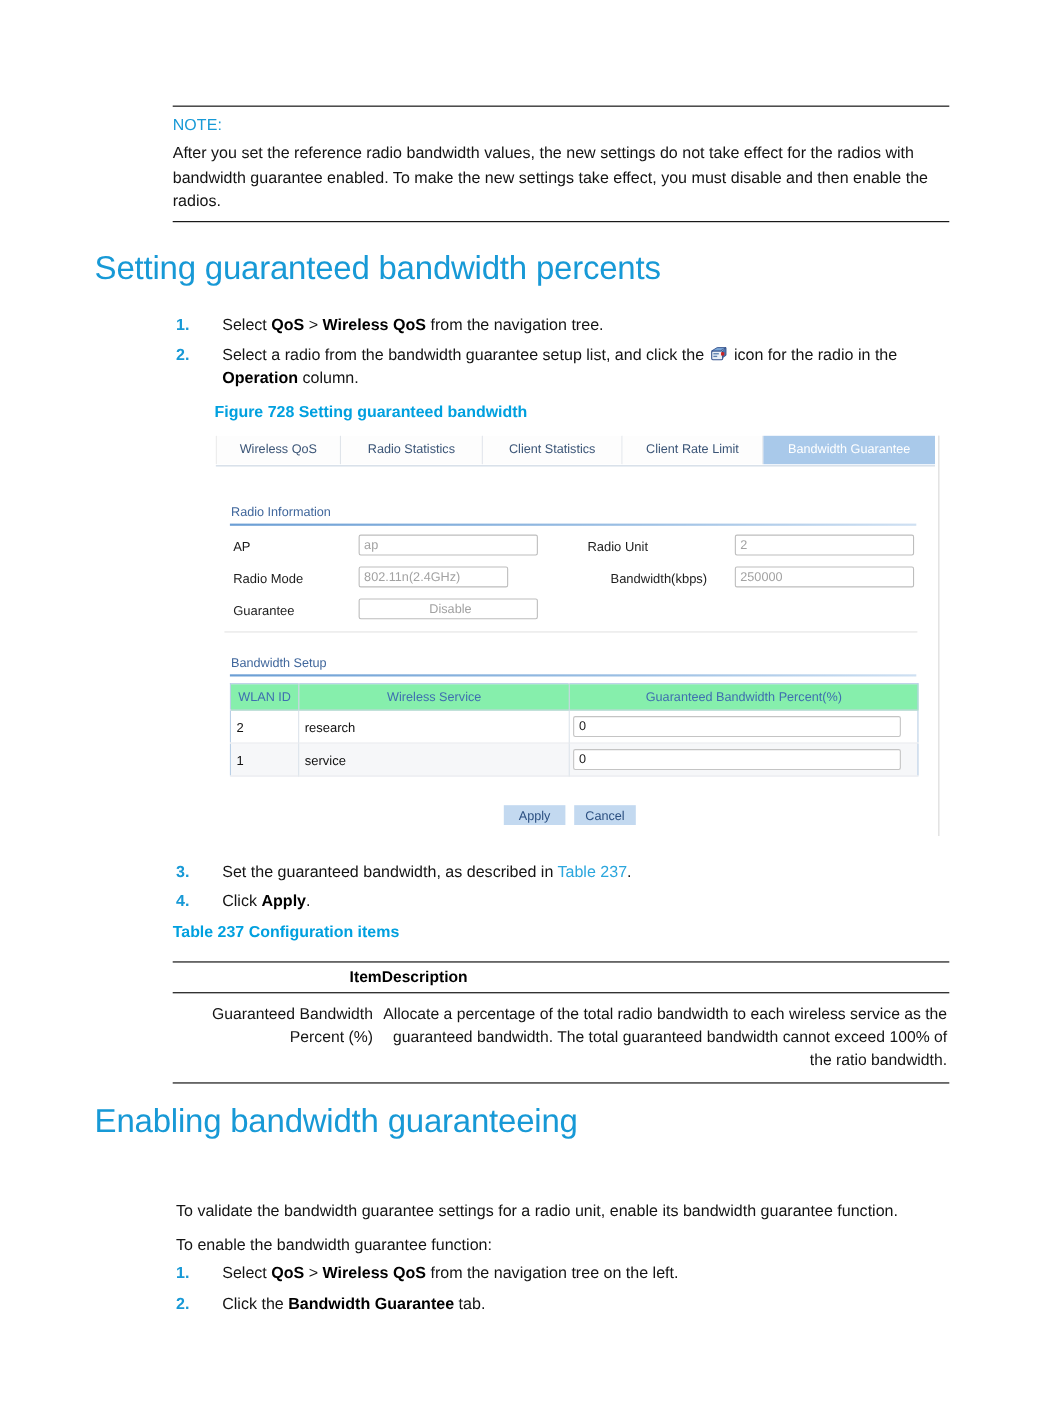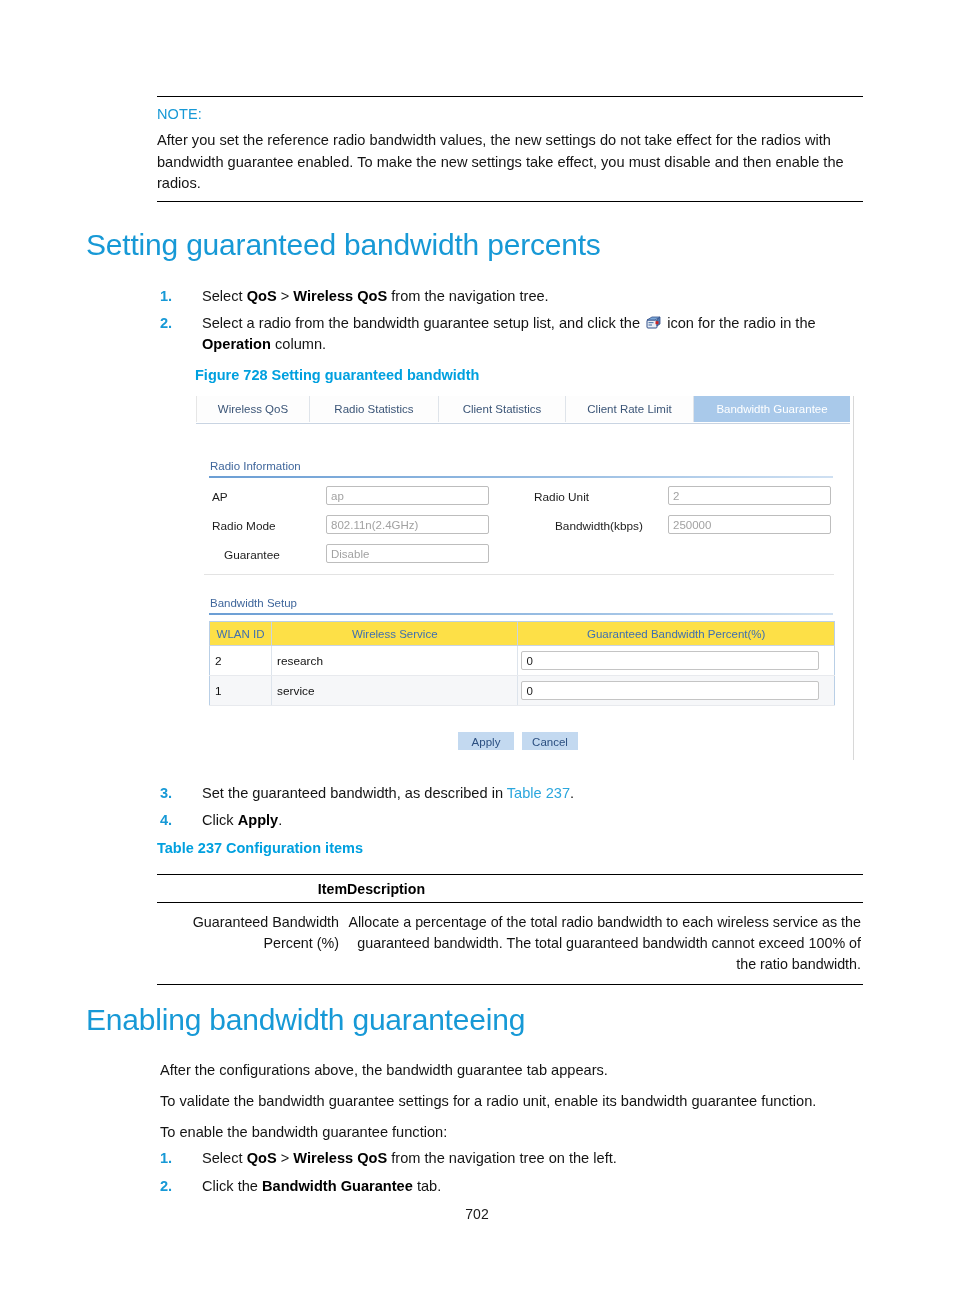--- a/index.html
+++ b/index.html
@@ -195,21 +195,21 @@
   }
 
   
   .bt {
     position: absolute;
     border-collapse: collapse;
     border: 1px solid #b9cfe6;
     background: #fff;
   }
   .bt th {
-    background: #fde047;
+    background: #86efac;
     color: #3f6fb0;
     font-size: 11.5px;
     font-weight: normal;
     height: 21px;
     border-right: 1px solid #c9d4e2;
     border-bottom: 1px solid #c9d4e2;
   }
   .bt td {
     font-size: 11.8px;
     color: #111;
@@ -337,24 +337,24 @@
         <div class="tab active" style="width:156px">Bandwidth Guarantee</div>
       </div>
 
       <div class="sec-label" style="left:14px; top:64px;">Radio Information</div>
       <div class="sec-bar" style="left:13px; top:80px; width:624px;"></div>
 
       <div class="f-label" style="left:16px; top:94px;">AP</div>
       <div class="f-input" style="left:130px; top:90px; width:163px;">ap</div>
 
       <div class="f-label" style="left:16px; top:123px;">Radio Mode</div>
-      <div class="f-input" style="left:130px; top:119px; width:163px;">802.11n(2.4GHz)</div>
-
-      <div class="f-label" style="left:16px; top:152px;margin-left:12px;">Guarantee</div>
-      <div class="f-input" style="left:130px; top:148px; width:163px;">Disable</div>
+      <div class="f-input" style="left:130px; top:119px; width:136px;">802.11n(2.4GHz)</div>
+
+      <div class="f-label" style="left:16px; top:152px;">Guarantee</div>
+      <div class="f-input" style="left:130px; top:148px; width:163px;text-align:center;">Disable</div>
 
       <div class="f-label" style="left:338px; top:94px;">Radio Unit</div>
       <div class="f-input" style="left:472px; top:90px; width:163px;">2</div>
 
       <div class="f-label" style="left:359px; top:123px;">Bandwidth(kbps)</div>
       <div class="f-input" style="left:472px; top:119px; width:163px;">250000</div>
 
       <div class="hr-soft" style="left:8px; top:178px; width:630px;"></div>
 
       <div class="sec-label" style="left:14px; top:201px;">Bandwidth Setup</div>
@@ -415,29 +415,27 @@
     <div class="cfg-rule-mid"></div>
     <div class="cfg-row">
       <div class="c1">Guaranteed Bandwidth Percent (%)</div>
       <div class="c2">Allocate a percentage of the total radio bandwidth to each wireless service as the guaranteed bandwidth. The total guaranteed bandwidth cannot exceed 100% of the ratio bandwidth.</div>
     </div>
     <div class="cfg-rule-bot"></div>
   </div>
 
   <div class="h1" id="heading-enabling">Enabling bandwidth guaranteeing</div>
 
-  <div class="para" style="left:160px; top:1060px; width:706px;">After the configurations above, the bandwidth guarantee tab appears.</div>
   <div class="para" style="left:160px; top:1091px; width:710px;">To validate the bandwidth guarantee settings for a radio unit, enable its bandwidth guarantee function.</div>
   <div class="para" style="left:160px; top:1122px; width:706px;">To enable the bandwidth guarantee function:</div>
 
   <div class="step" style="left:160px; top:1148px; width:706px;">
     <span class="num">1.</span>
     <span class="txt"><span>Select </span><b>QoS</b><span> &gt; </span><b>Wireless QoS</b><span> from the navigation tree on the left.</span></span>
   </div>
 
   <div class="step" style="left:160px; top:1176px; width:706px;">
     <span class="num">2.</span>
     <span class="txt"><span>Click the </span><b>Bandwidth Guarantee</b><span> tab.</span></span>
   </div>
 
-  <div class="pageno">702</div>
 
 </div>
 
 </body></html>

